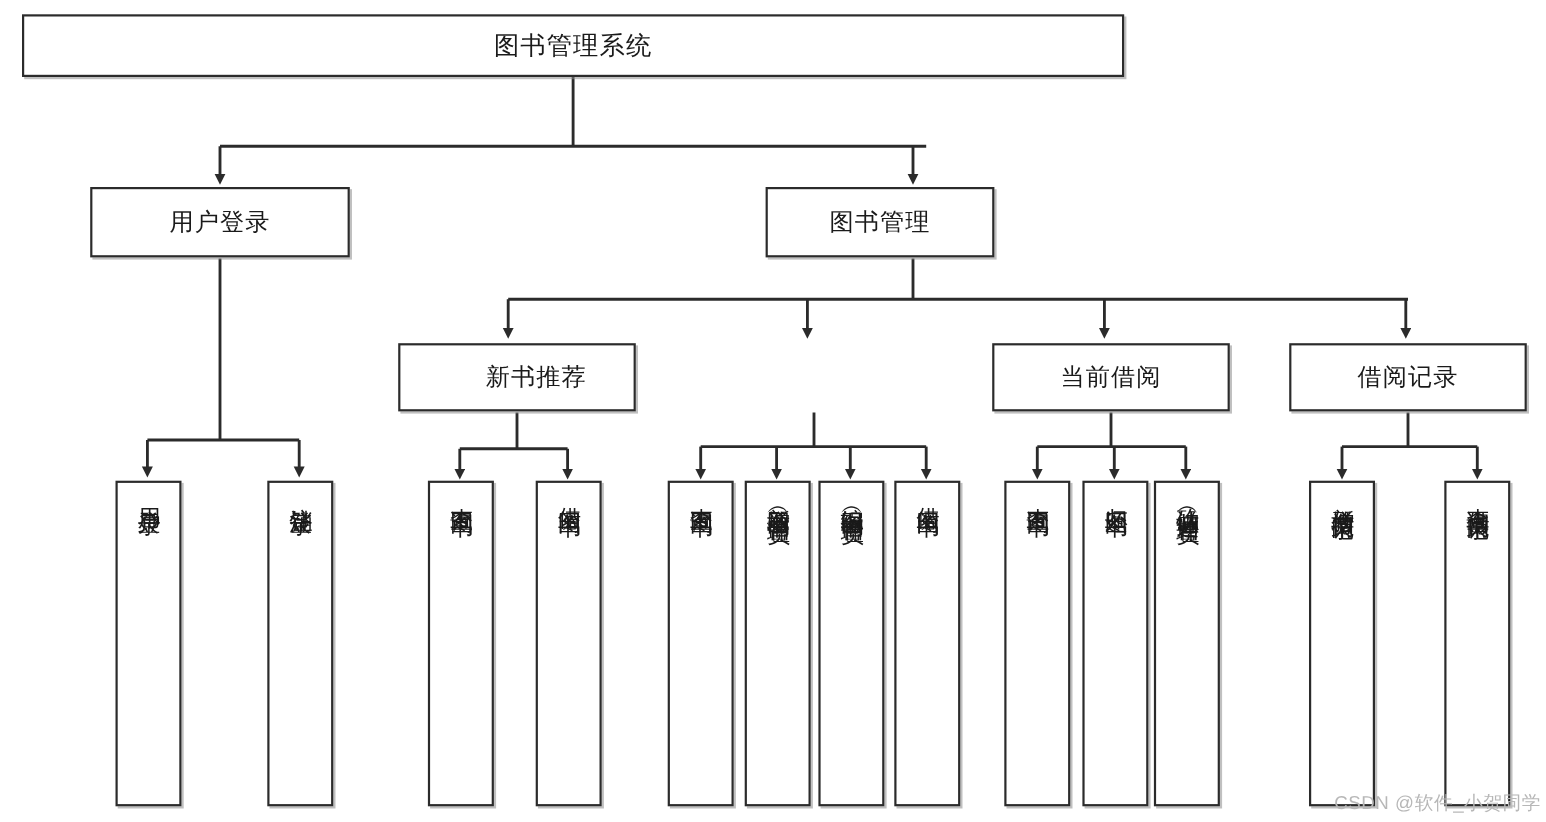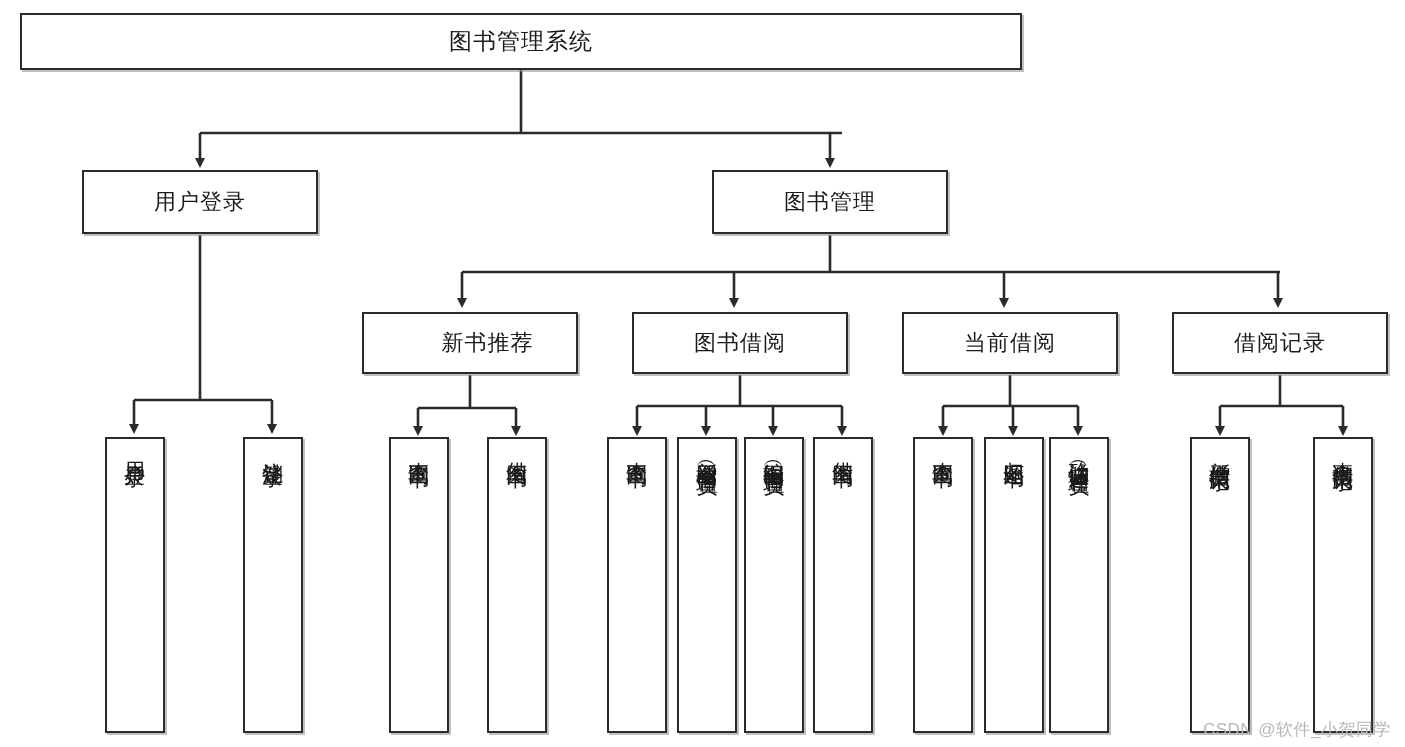--- a/index.html
+++ b/index.html
@@ -54,21 +54,21 @@
   }
   .node.vert > .label {
     writing-mode: vertical-rl;
     text-orientation: upright;
     font-size: 21px;
     letter-spacing: 2px;
     margin: 0 auto;
   }
   .watermark {
     position: absolute;
-    right: 14px;
+    right: 4px;
     bottom: 6px;
     font-size: 17px;
     color: #b7b7b7;
     letter-spacing: 0.5px;
     white-space: nowrap;
     pointer-events: none;
   }
 </style>
 </head>
 <body>
@@ -125,29 +125,26 @@
     </g>
   </svg>
 
   <div class="node horiz root" style="left:20px; top:13px; width:1002px; height:57px;">
     <span class="label">图书管理系统</span>
   </div>
 
   <div class="node horiz" style="left:82px; top:170px; width:236px; height:64px;">
     <span class="label">用户登录</span>
   </div>
-  <div class="node horiz" style="left:712px; top:170px; width:236px; height:64px;">
+  <div class="node horiz" style="left:696px; top:170px; width:208px; height:64px;">
     <span class="label">图书管理</span>
   </div>
 
   <div class="node horiz" style="left:362px; top:312px; width:216px; height:62px;padding-left:35px;">
     <span class="label">新书推荐</span>
-  </div>
-  <div class="node horiz" style="left:632px; top:312px; width:216px; height:62px;">
-    <span class="label">图书借阅</span>
   </div>
   <div class="node horiz" style="left:1172px; top:312px; width:216px; height:62px;">
     <span class="label">借阅记录</span>
   </div>
   <div class="node horiz" style="left:902px; top:312px; width:216px; height:62px;">
     <span class="label">当前借阅</span>
   </div>
 
   <div class="node vert" style="left:105px; top:437px; width:60px; height:296px;">
     <span class="label">用户登录</span>

